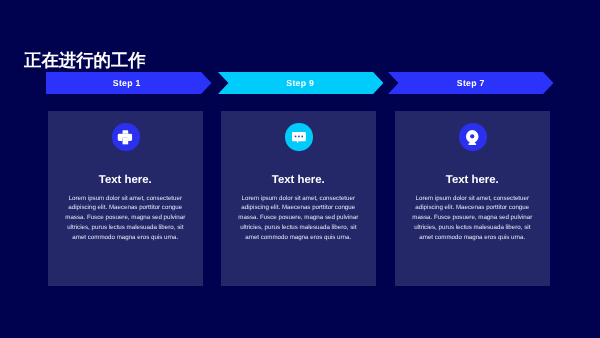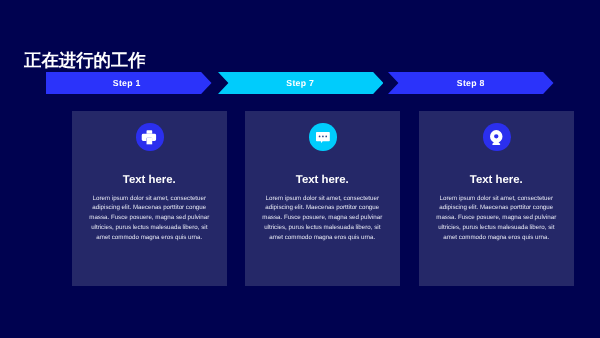--- a/index.html
+++ b/index.html
@@ -67,21 +67,20 @@
     color: #ffffff;
     letter-spacing: 0.3px;
   }
   .cards { position: absolute; left: 0; top: 0; }
   .card {
     position: absolute;
     top: 111px;
     width: 154.5px;
     height: 175px;
     background: #252868;
-    margin-left: 24px;
   }
   .icon-circle {
     position: absolute;
     left: 50%;
     top: 12px;
     width: 27.5px;
     height: 27.5px;
     margin-left: -13.2px;
     border-radius: 50%;
   }
@@ -124,29 +123,29 @@
       </svg>
       <div class="step-label-wrap" style="padding-right:4px;">
         <span class="step-label" style="color: rgb(255, 255, 255);">Step 1</span>
       </div>
     </div>
     <div class="step" style="left:217.5px;width:165.5px;">
       <svg width="165.5" height="22" viewBox="0 0 165.5 22">
         <path d="M0 0 H155.1 L165.5 11 L155.1 22 H0 L10.4 11 Z" fill="#00ccfc"></path>
       </svg>
       <div class="step-label-wrap">
-        <span class="step-label" style="color: rgb(255, 255, 255);">Step 7</span>
+        <span class="step-label" style="color: rgb(255, 255, 255);">Step 9</span>
       </div>
     </div>
     <div class="step" style="left:388px;width:165.5px;">
       <svg width="165.5" height="22" viewBox="0 0 165.5 22">
         <path d="M0 0 H155.1 L165.5 11 L155.1 22 H0 L10.4 11 Z" fill="#2b33fa"></path>
       </svg>
       <div class="step-label-wrap">
-        <span class="step-label" style="color: rgb(255, 255, 255);">Step 8</span>
+        <span class="step-label" style="color: rgb(255, 255, 255);">Step 7</span>
       </div>
     </div>
   </div>
 
   <div class="cards">
     <div class="card" style="left: 48px; background-color: rgb(37, 40, 104);">
       <div class="icon-circle" style="background-color: rgb(43, 47, 238);">
         <svg class="icon-svg" style="left:5.2px;top:6.8px;" width="15.3" height="15.3" viewBox="0 0 23.2 24" preserveAspectRatio="none">
           <path d="M9.6 0.2h6.2a1.2 1.2 0 0 1 1.2 1.2v4.6H8.4V1.4A1.2 1.2 0 0 1 9.6 0.2z" fill="#ffffff"></path>
           <path d="M3.4 6h17.2a2.3 2.3 0 0 1 2.3 2.3v6.7a2.3 2.3 0 0 1-2.3 2.3h-3.8v-4.2a1 1 0 0 0-1-1H9.2a1 1 0 0 0-1 1v4.2H3.4a2.3 2.3 0 0 1-2.3-2.3V8.3A2.3 2.3 0 0 1 3.4 6z" fill="#ffffff"></path>

